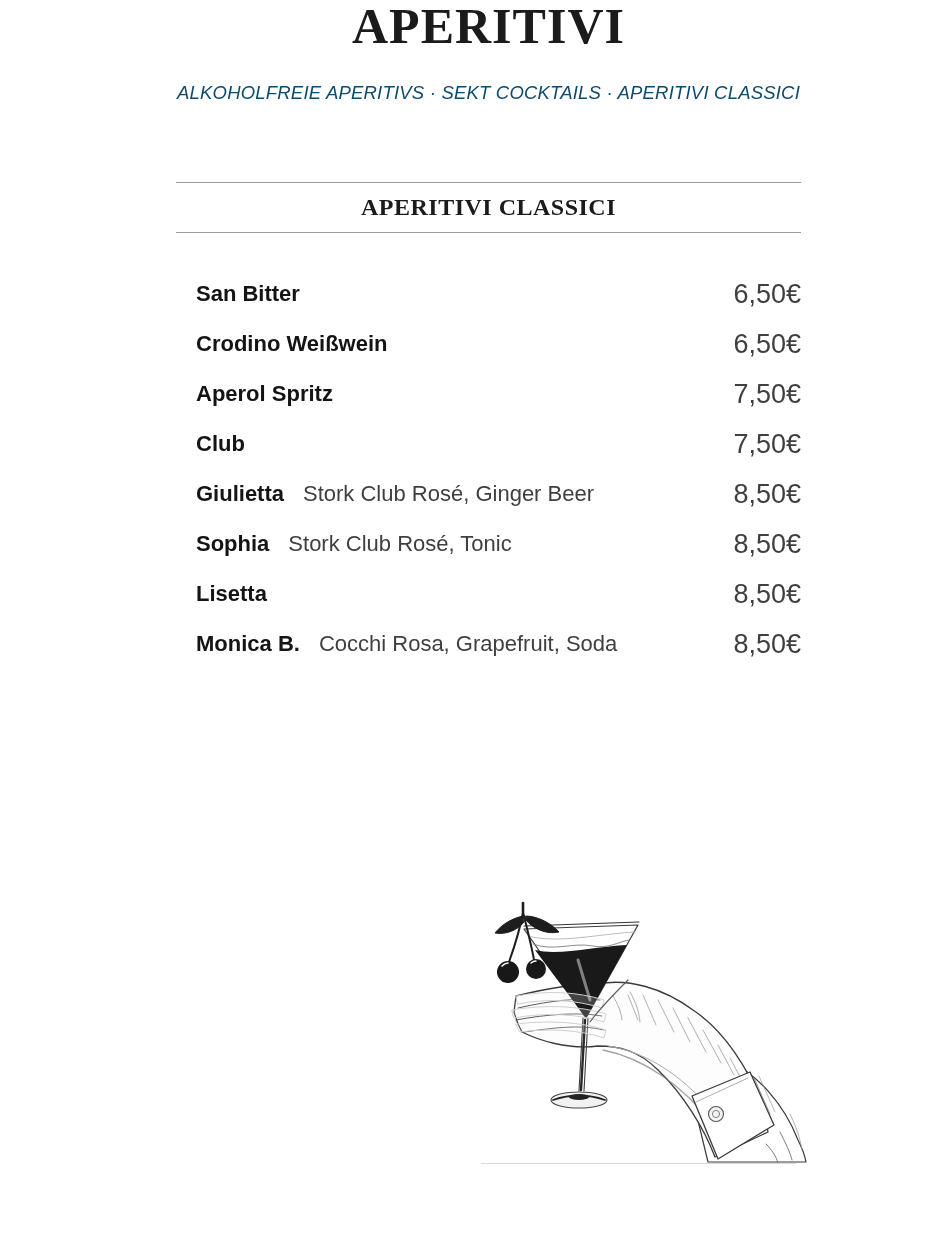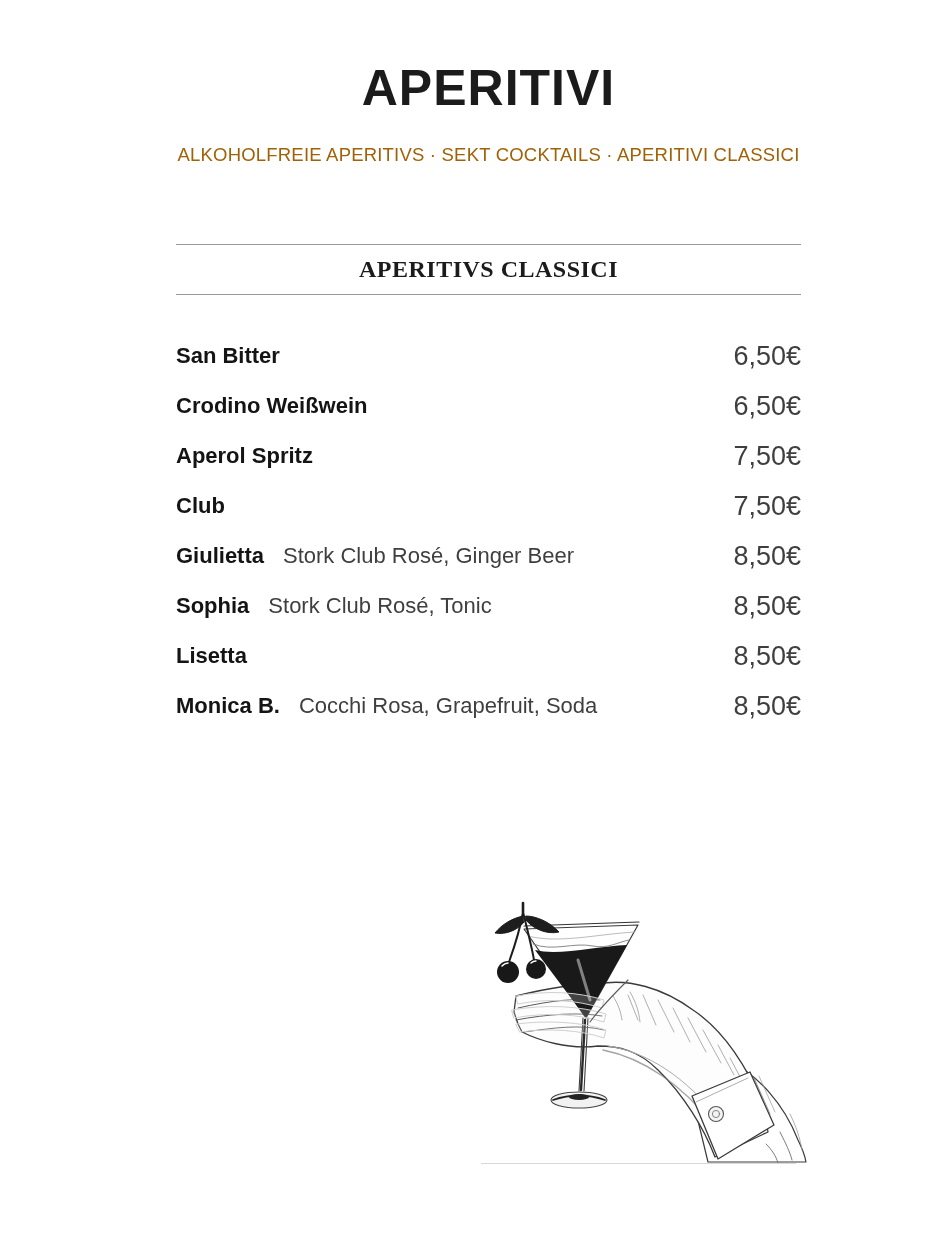--- a/index.html
+++ b/index.html
@@ -18,55 +18,56 @@
     width:942px;height:1240px;
     background:var(--paper);
     overflow:hidden;
   }
   .content{
     position:absolute;
     left:176px;top:0;
     width:625px;
   }
   .page-title{
-    margin-top:62px;
     text-align:center;
-    font-family:Liberation Sans, sans-serif;
+    font-family:Liberation Serif, serif;
     font-weight:700;
     font-size:50px;
     line-height:52px;
     letter-spacing:1px;
     color:var(--ink);
   }
   .page-subtitle{
     margin-top:29px;
     text-align:center;
     font-size:18.5px;
     line-height:24px;
     letter-spacing:0.2px;
-    color:#a16207;
-    white-space:nowrap;
+    color:#0c4a6e;
+    white-space:nowrap;
+    font-style:italic;
   }
   .section-header{
     margin-top:77px;
     height:51px;
     border-top:1px solid var(--rule);
     border-bottom:1px solid var(--rule);
     display:flex;align-items:center;justify-content:center;
   }
   .section-title{
     font-family:"Liberation Serif","DejaVu Serif",serif;
     font-weight:700;
     font-size:24px;
     letter-spacing:0.5px;
     color:var(--ink);
   }
   .menu-list{
     list-style:none;
     margin-top:36px;
+    margin-left:20px;
   }
   .menu-row{
     height:50px;
     display:flex;
     align-items:center;
   }
   .item-name{
     font-weight:700;
     font-size:22px;
     color:var(--name);
@@ -102,21 +103,21 @@
 <body>
 
 <div class="sheet">
   <div class="content">
 
     <h1 class="page-title">APERITIVI</h1>
 
     <div class="page-subtitle">ALKOHOLFREIE APERITIVS · SEKT COCKTAILS · APERITIVI CLASSICI</div>
 
     <div class="section-header">
-      <span class="section-title">APERITIVS CLASSICI</span>
+      <span class="section-title">APERITIVI CLASSICI</span>
     </div>
 
     <ul class="menu-list">
       <li class="menu-row">
         <span class="item-name">San Bitter</span>
         <span class="item-price">6,50€</span>
       </li>
 
       <li class="menu-row">
         <span class="item-name">Crodino Weißwein</span>

